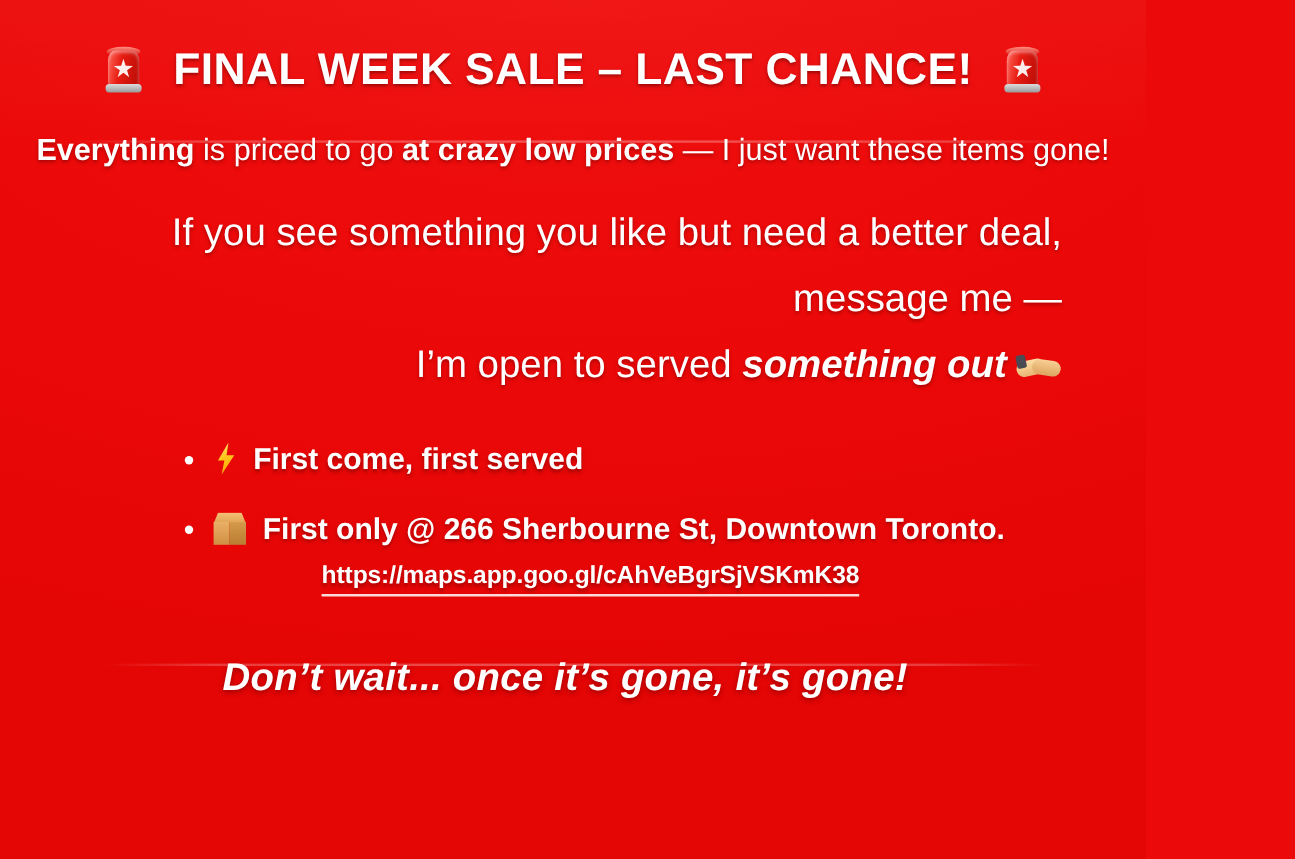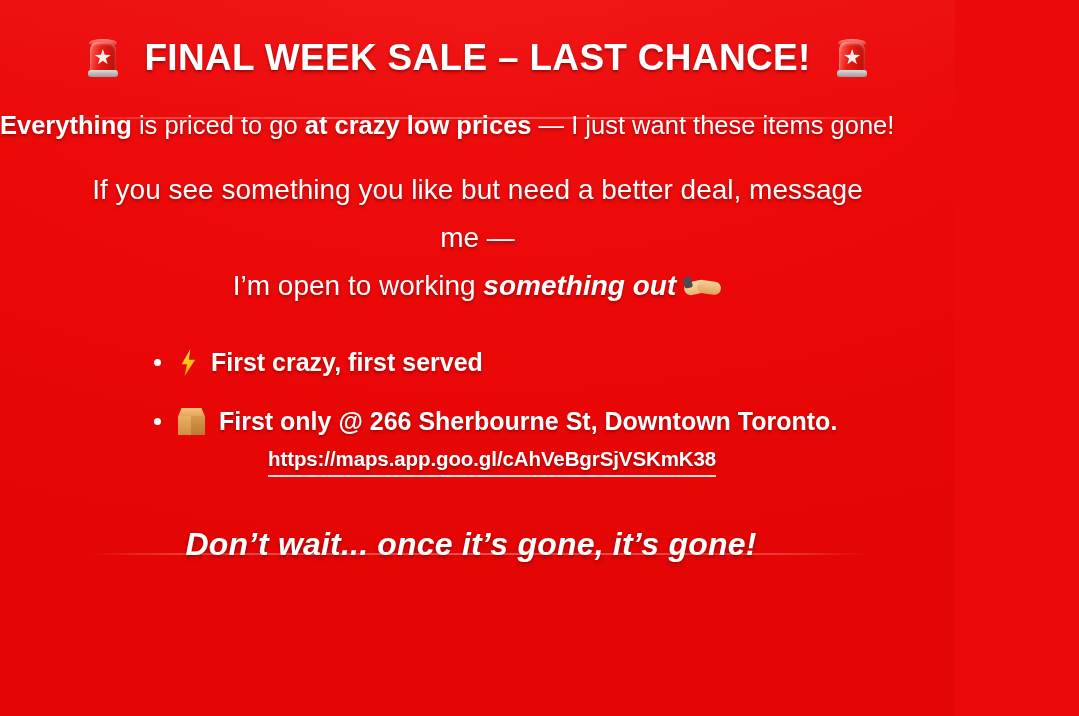--- a/index.html
+++ b/index.html
@@ -152,33 +152,33 @@
     height: 2px;
     background: linear-gradient(90deg, rgba(255,255,255,0.00) 0%, rgba(255,255,255,0.22) 12%, rgba(255,255,255,0.30) 50%, rgba(255,255,255,0.22) 88%, rgba(255,255,255,0.00) 100%);
   }
   .divider-top { left: 60px; right: 60px; top: 117px; }
   .divider-bottom { left: 86px; right: 86px; top: 553px; }
 
   
   .lead {
     margin: 0;
     padding: 31px 0 0 0;
-    text-align: left;
+    text-align: center;
     font-size: 25.5px;
     line-height: 1.25;
     text-shadow: 0 2px 3px rgba(95,0,0,0.5);
     white-space: nowrap;
   }
   .lead b { font-weight: bold; }
 
   .offer {
     margin: 0;
     padding: 24px 70px 0 70px;
-    text-align: center;
-    font-size: 28px;
+    text-align: right;
+    font-size: 32px;
     line-height: 1.72;
     text-shadow: 0 2px 3px rgba(95,0,0,0.5);
   }
   .offer b { font-weight: bold; font-style: italic; }
 
   
   .bullets {
     margin: 0;
     padding: 36px 0 0 0;
     list-style: none;
@@ -251,28 +251,28 @@
   </h1>
 
   <div class="divider divider-top"></div>
 
   <p class="lead">
     <b>Everything</b><span> is priced to go </span><b>at crazy low prices</b><span> — I just want these items gone!</span>
   </p>
 
   <p class="offer">
     <span>If you see something you like but need a better deal, message me —</span><br>
-    <span>I’m open to working </span><b>something out</b><span class="shake"><span class="h1c"></span><span class="h2c"></span><span class="cuff"></span></span>
+    <span>I’m open to served </span><b>something out</b><span class="shake"><span class="h1c"></span><span class="h2c"></span><span class="cuff"></span></span>
   </p>
 
   <ul class="bullets">
     <li>
       <span class="dot"></span>
       <span class="bolt"></span>
-      <span>First crazy, first served</span>
+      <span>First come, first served</span>
     </li>
     <li>
       <span class="dot"></span>
       <span class="box3d"><span class="top"></span><span class="lf"></span><span class="rt"></span></span>
       <span>First only @ </span><span class="addr">266 Sherbourne St, Downtown Toronto.</span>
       <div class="linkline">
         <a class="maplink" href="#">https://maps.app.goo.gl/cAhVeBgrSjVSKmK38</a>
       </div>
     </li>
   </ul>

